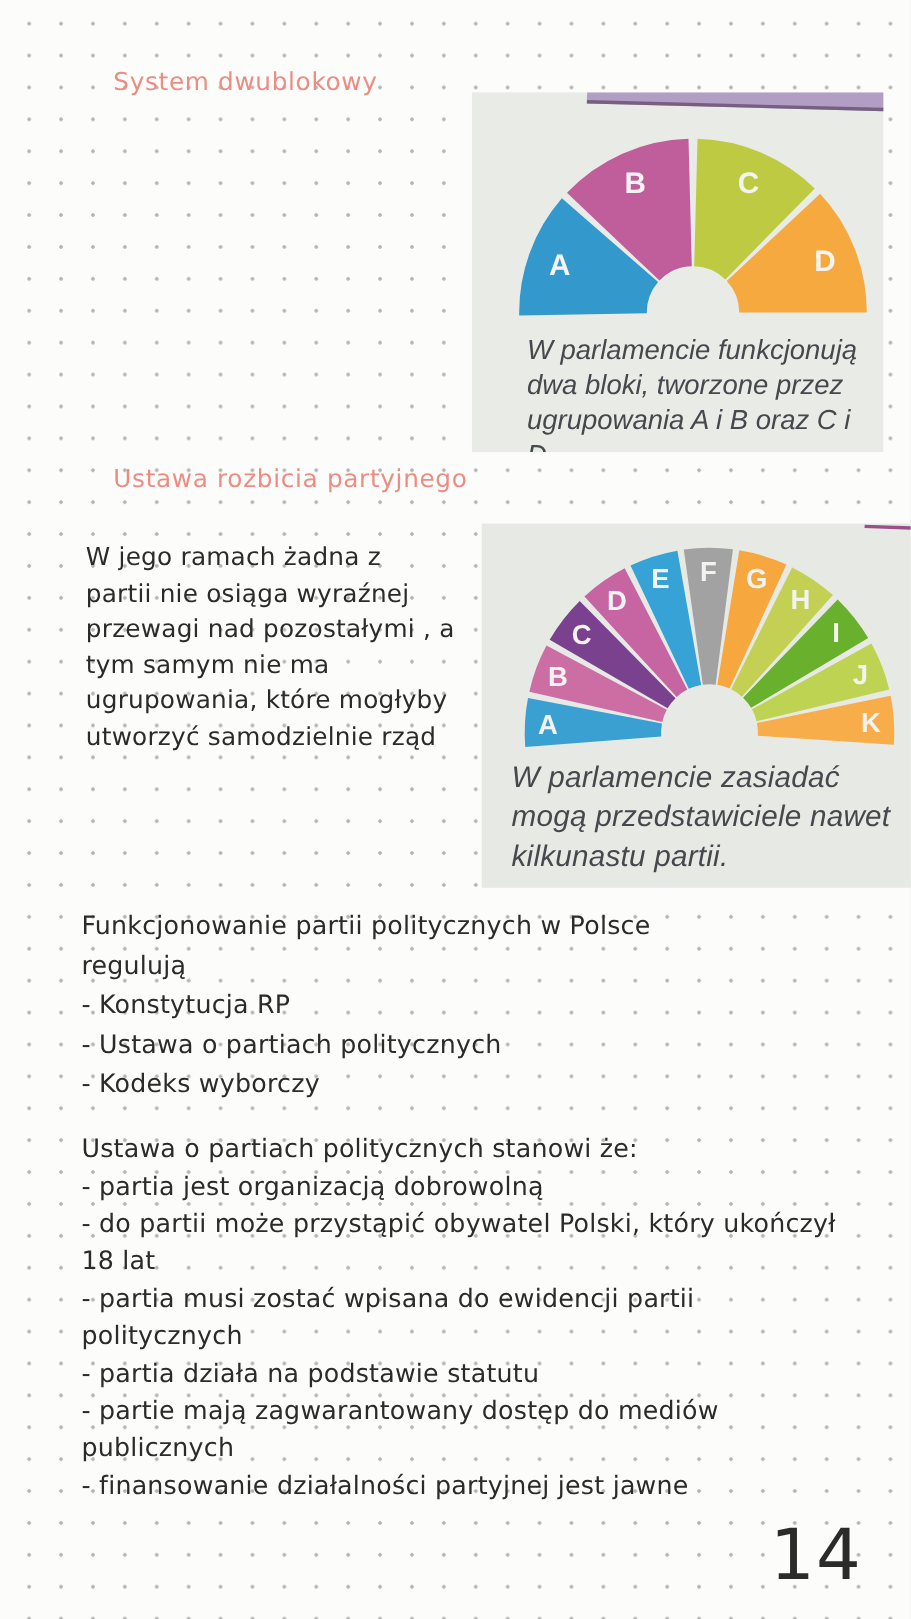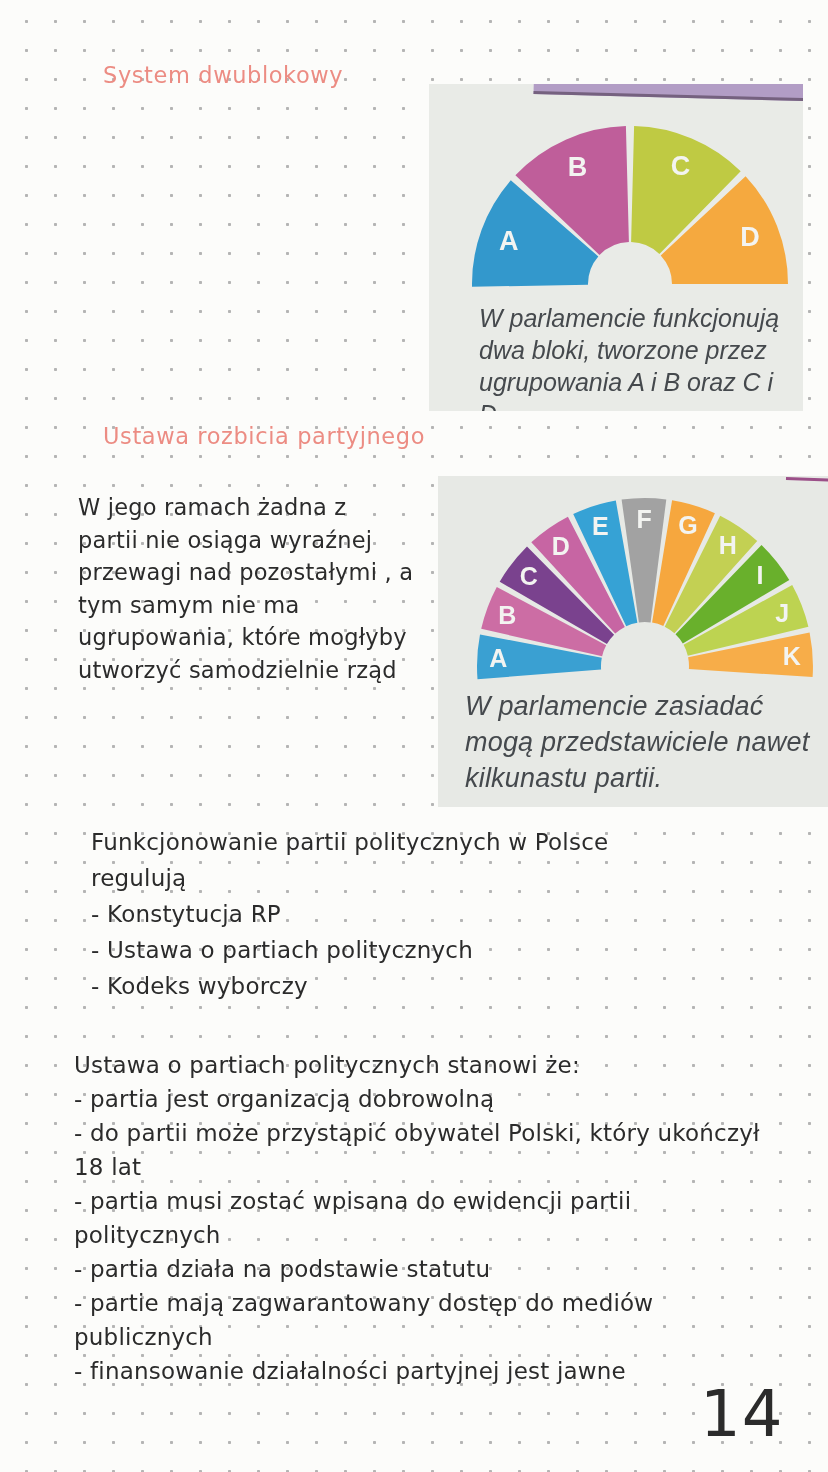--- a/index.html
+++ b/index.html
@@ -25,22 +25,22 @@
     position:absolute;margin:0;
     font-size:22.5px;font-weight:400;
     letter-spacing:0.6px;
     color:#ec8c83;
     white-space:nowrap;
   }
   #h1{left:103px;top:62px;}
   #p1{left:78px;top:116px;}
   #h2{left:103px;top:423px;}
   #p2{left:78px;top:491px;}
-  #p3{left:74px;top:824px;font-size:23px;line-height:36px;margin-left:17px;}
-  #p4{left:74px;top:1028px;font-size:23px;line-height:34px;margin-top:20px;}
+  #p3{left:74px;top:824px;font-size:23px;line-height:36px;}
+  #p4{left:74px;top:1028px;font-size:23px;line-height:34px;}
   .photo{
     position:absolute;
     overflow:hidden;
   }
   #photo1{left:389px;top:68px;width:374px;height:327px;background:#e9ebe7;}
   #photo2{left:398px;top:460px;width:400px;height:331px;background:#e7e9e5;}
   .photo svg{position:absolute;left:0;top:0;display:block;}
   .caption{
     position:absolute;margin:0;
     font-family:"Liberation Sans",sans-serif;

